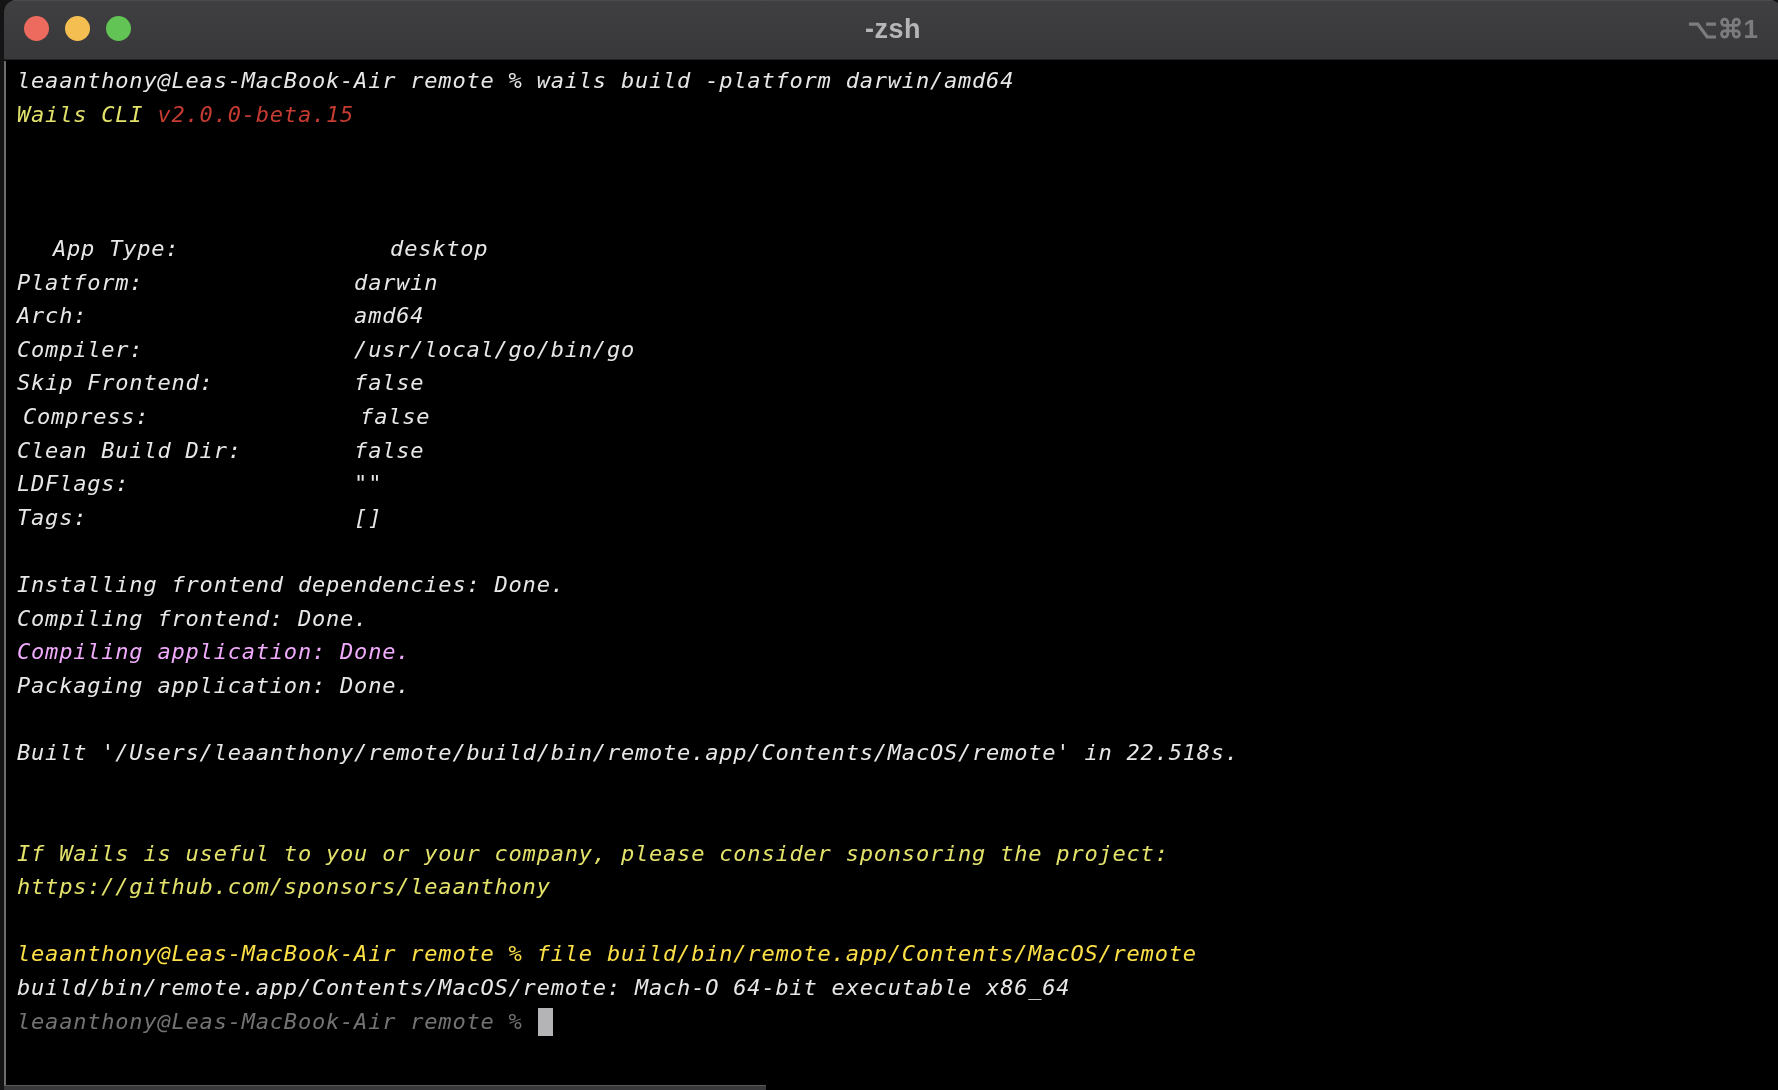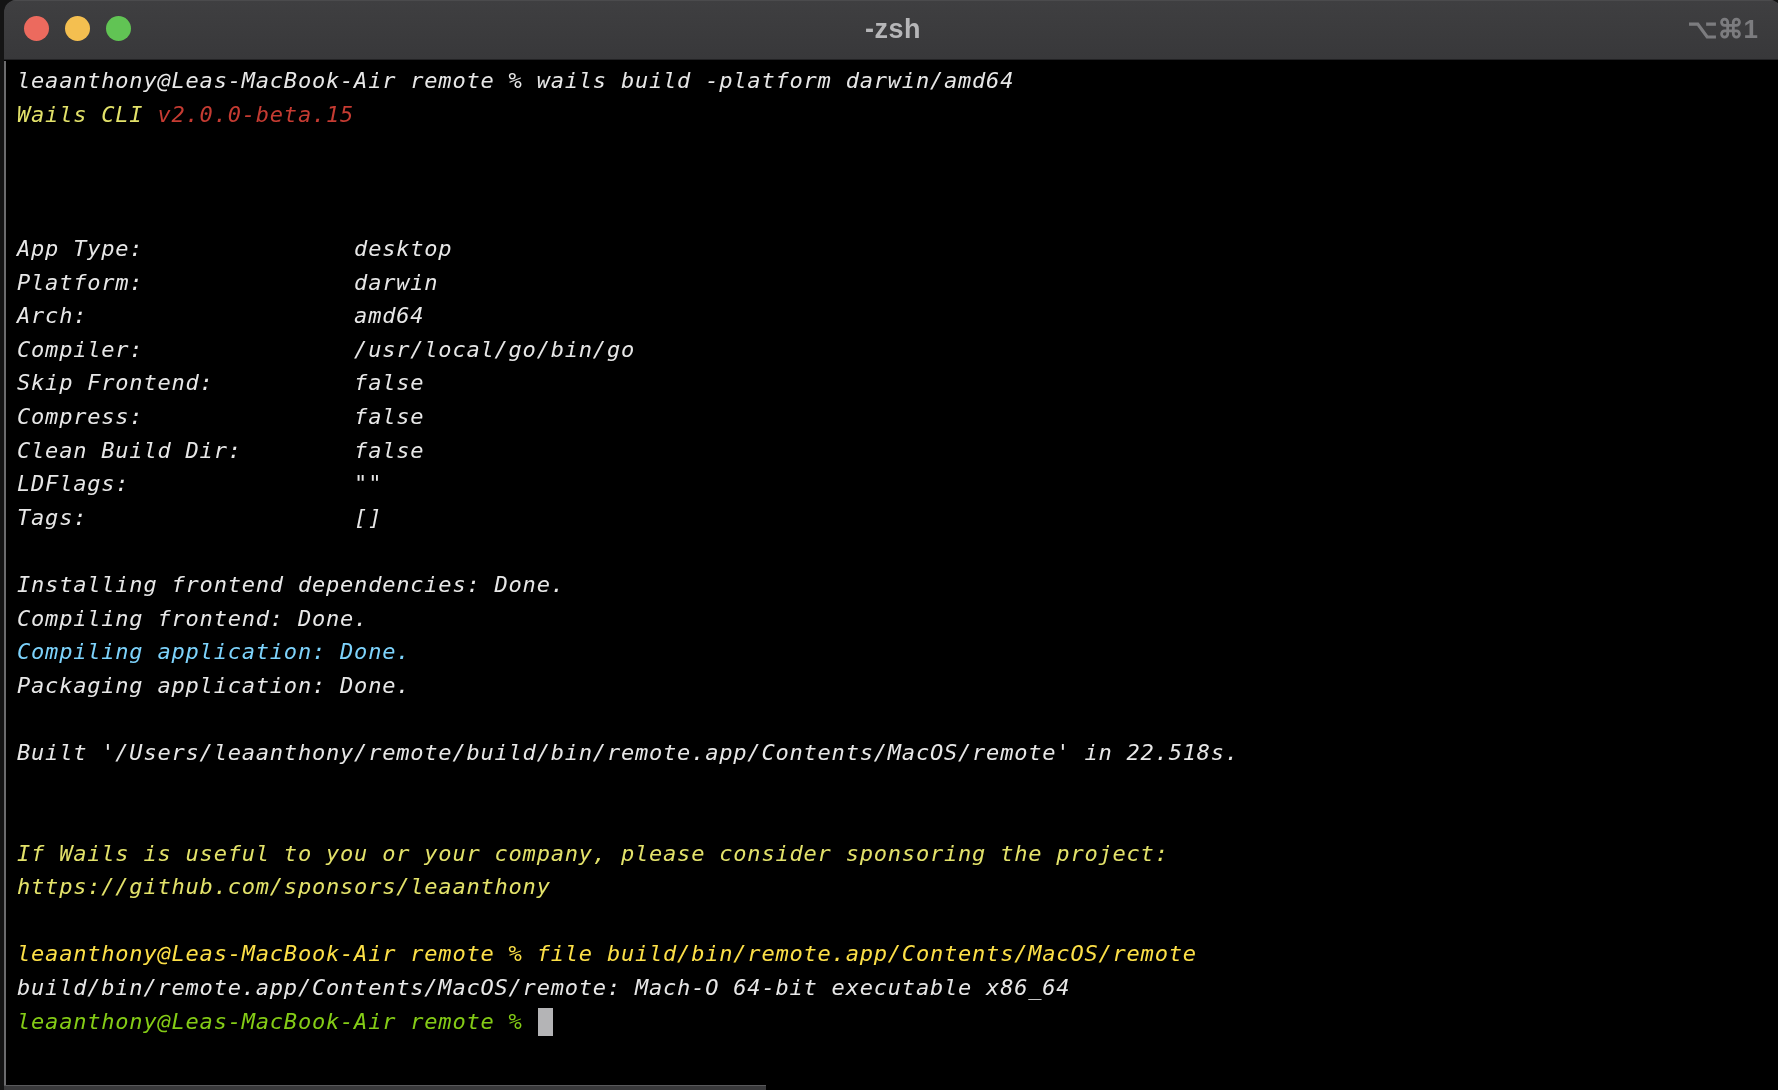--- a/index.html
+++ b/index.html
@@ -83,43 +83,43 @@
     <div class="shortcut">⌥⌘1</div>
   </div>
 
   <div class="screen">
     <div>
         <div class="term-line"><span style="color: rgb(231, 231, 231);">leaanthony@Leas-MacBook-Air remote % wails build -platform darwin/amd64</span></div>
         <div class="term-line"><span style="color: rgb(227, 226, 106);">Wails CLI </span><span style="color: rgb(197, 59, 50);">v2.0.0-beta.15</span></div>
         <div class="term-line"></div>
         <div class="term-line"></div>
         <div class="term-line"></div>
-        <div class="term-line"><span style="color: rgb(231, 231, 231);">App Type:               desktop</span></div>
+        <div class="term-line"><span style="color: rgb(231, 231, 231); margin-left: 36px;">App Type:               desktop</span></div>
         <div class="term-line"><span style="color: rgb(231, 231, 231); margin-top: 8px;">Platform:               darwin</span></div>
         <div class="term-line"><span style="color: rgb(231, 231, 231);">Arch:                   amd64</span></div>
         <div class="term-line"><span style="color: rgb(231, 231, 231);">Compiler:               /usr/local/go/bin/go</span></div>
         <div class="term-line"><span style="color: rgb(231, 231, 231);">Skip Frontend:          false</span></div>
-        <div class="term-line"><span style="color: rgb(231, 231, 231);">Compress:               false</span></div>
+        <div class="term-line"><span style="color: rgb(231, 231, 231); margin-left: 6px;">Compress:               false</span></div>
         <div class="term-line"><span style="color: rgb(231, 231, 231);">Clean Build Dir:        false</span></div>
         <div class="term-line"><span style="color: rgb(231, 231, 231);">LDFlags:                ""</span></div>
         <div class="term-line"><span style="color: rgb(231, 231, 231);">Tags:                   []</span></div>
         <div class="term-line"></div>
         <div class="term-line"><span style="color: rgb(231, 231, 231);">Installing frontend dependencies: Done.</span></div>
         <div class="term-line"><span style="color: rgb(231, 231, 231);">Compiling frontend: Done.</span></div>
-        <div class="term-line"><span style="color: #7dd3fc;">Compiling application: Done.</span></div>
+        <div class="term-line"><span style="color: #f0abfc;">Compiling application: Done.</span></div>
         <div class="term-line"><span style="color: rgb(231, 231, 231);">Packaging application: Done.</span></div>
         <div class="term-line"></div>
         <div class="term-line"><span style="color: rgb(231, 231, 231);">Built '/Users/leaanthony/remote/build/bin/remote.app/Contents/MacOS/remote' in 22.518s.</span></div>
         <div class="term-line"></div>
         <div class="term-line"></div>
         <div class="term-line"><span style="color: rgb(227, 226, 106); margin-top: 18px;">If Wails is useful to you or your company, please consider sponsoring the project:</span></div>
         <div class="term-line"><span style="color: rgb(227, 226, 106);">https://github.com/sponsors/leaanthony</span></div>
         <div class="term-line"></div>
         <div class="term-line"><span style="color: #fde047;">leaanthony@Leas-MacBook-Air remote % file build/bin/remote.app/Contents/MacOS/remote</span></div>
         <div class="term-line"><span style="color: rgb(231, 231, 231);">build/bin/remote.app/Contents/MacOS/remote: Mach-O 64-bit executable x86_64</span></div>
-        <div class="term-line"><span style="color: #84cc16;">leaanthony@Leas-MacBook-Air remote % </span><span class="cursor-block" style="background: rgb(180, 180, 182);"></span></div>
+        <div class="term-line"><span style="color: #737373;">leaanthony@Leas-MacBook-Air remote % </span><span class="cursor-block" style="background: rgb(180, 180, 182);"></span></div>
       </div>
   </div>
 
   <div class="edge-left"></div>
   <div class="edge-bottom"></div>
 
 </div>
 
 </body></html>

